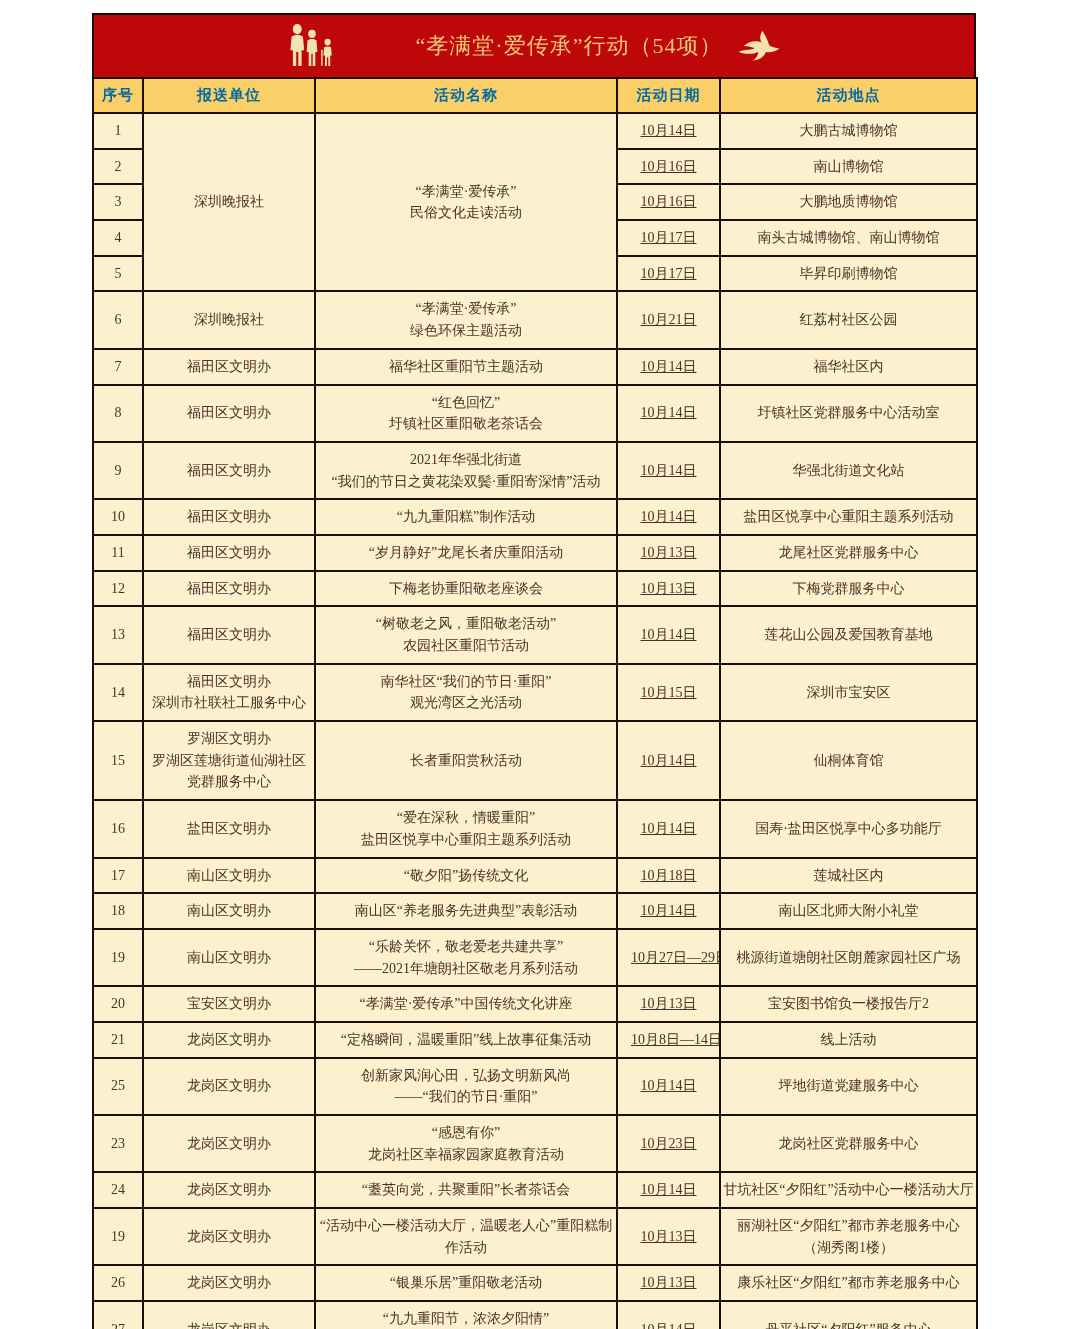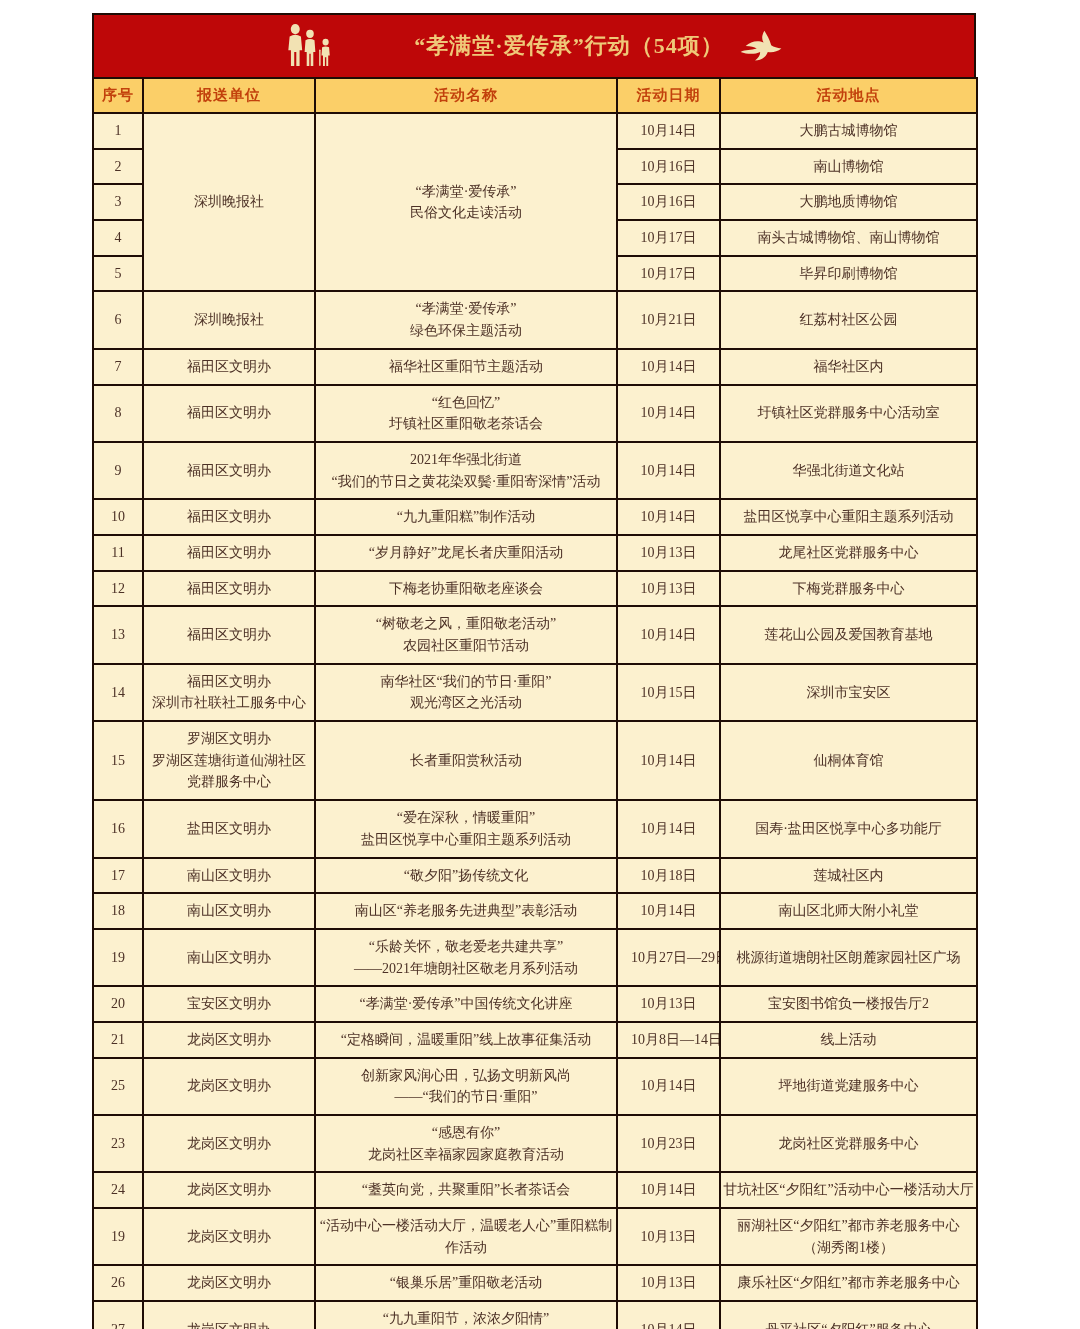--- a/index.html
+++ b/index.html
@@ -4,35 +4,35 @@
 <style>
   html,body{margin:0;padding:0;background:#ffffff;}
   body{width:1080px;min-height:1329px;position:relative;
        font-family:"Liberation Serif","DejaVu Serif",serif;}
   .sheet{position:absolute;left:92px;top:13px;width:884px;}
 
   
   .banner{box-sizing:border-box;height:64px;background:#BE0708;
           border:2px solid #1e0c05;border-bottom:none;
           display:flex;align-items:center;justify-content:center;}
-  .banner-title{color:#EFC878;font-size:22px;font-weight:bold;
+  .banner-title{color:#EFC878;font-size:22px;font-weight:normal;
                 letter-spacing:1px;white-space:nowrap;}
   .icon-people{width:52px;height:46px;margin-right:78px;flex:0 0 auto;}
   .icon-dove{width:46px;height:34px;margin-left:14px;flex:0 0 auto;}
 
   
   table{width:884px;border-collapse:collapse;table-layout:fixed;}
   th,td{box-sizing:border-box;border:2px solid #1e0c05;text-align:center;
         vertical-align:middle;overflow:hidden;}
-  th{background:#FBCF68;color:#c2410c;font-size:15px;font-weight:bold;
+  th{background:#FBCF68;color:#0369a1;font-size:15px;font-weight:bold;
      padding:7px 2px;letter-spacing:1px;}
   td{background:#FCF1CF;color:#4C3126;font-size:14px;line-height:1.55;
      padding:6px 3px;white-space:pre-line;}
   td.c-no{font-size:14px;}
-  td.c-date{white-space:nowrap;padding:6px 13px;}
+  td.c-date{white-space:nowrap;padding:6px 13px;text-decoration:underline;}
   td.c-name,td.c-place{padding:6px 0;}
 </style>
 </head>
 <body>
 
 <div class="sheet">
 
   <div class="banner">
     <svg class="icon-people" viewBox="0 0 60 52">
       <g fill="#F2E2B3">

